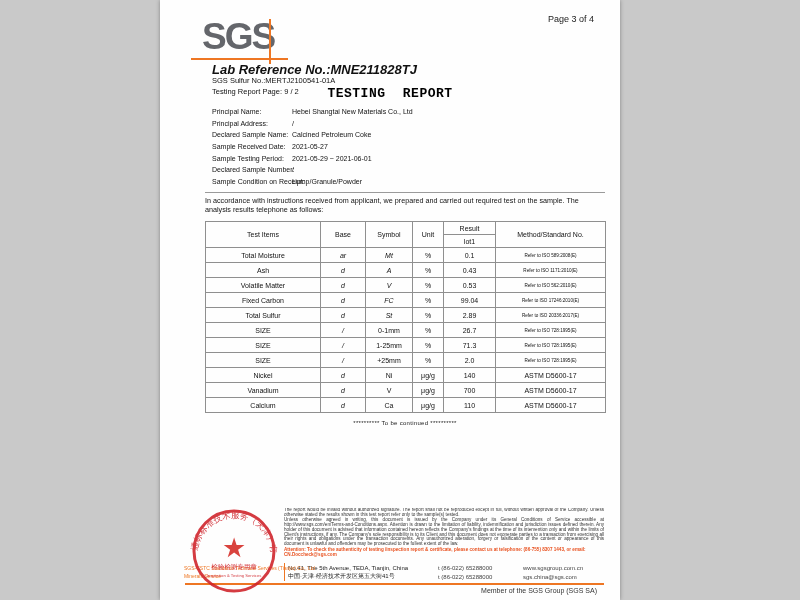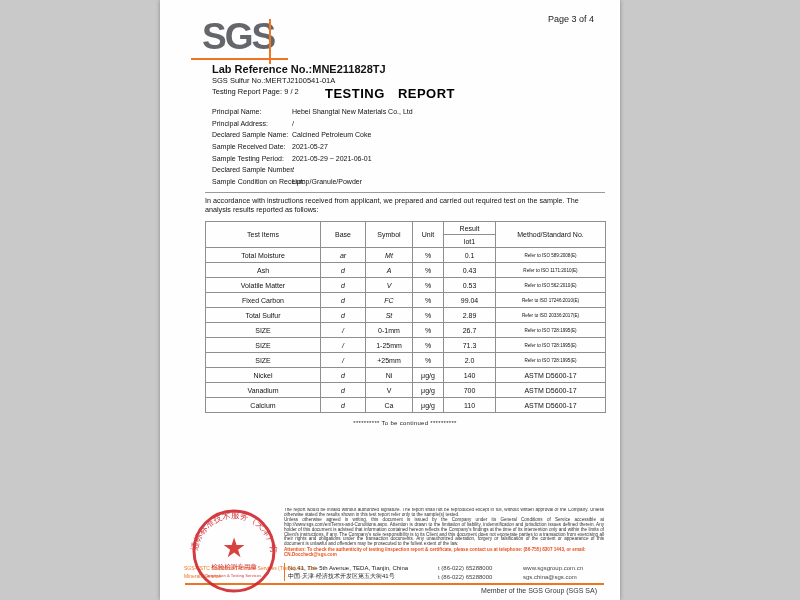--- a/index.html
+++ b/index.html
@@ -12,23 +12,23 @@
     position:absolute;left:160px;top:0;width:460px;height:600px;
     background:#fefefe;box-shadow:0 0 4px rgba(0,0,0,.35);
   }
   
   .logo-text{position:absolute;left:42px;top:18px;font-size:37px;font-weight:bold;
     color:#64666b;letter-spacing:-2px;line-height:1;}
   .logo-hline{position:absolute;left:31px;top:58px;width:97px;height:2px;background:#ee7623;}
   .logo-vline{position:absolute;left:109px;top:19px;width:2px;height:45px;background:#ee7623;}
   .page-label{position:absolute;right:26px;top:14px;font-size:9px;color:#222;}
   .ref-block{position:absolute;left:52px;top:64px;font-size:7.5px;color:#111;line-height:11px;}
-  .ref-block .bold{font-weight:bold;font-size:11px;}
+  .ref-block .bold{font-weight:bold;font-size:13px;font-style:italic;}
   .doc-title{position:absolute;left:0;top:86px;width:100%;text-align:center;
-    font-size:13px;font-weight:bold;letter-spacing:.5px;word-spacing:9px;color:#000;}
+    font-size:13px;font-weight:bold;letter-spacing:.5px;word-spacing:9px;color:#000;font-family:Liberation Mono, monospace;}
   
   .info-rows{position:absolute;left:52px;top:106px;width:380px;}
   .info-row{display:flex;height:11.6px;align-items:center;}
   .info-row .lbl{width:80px;flex:0 0 80px;font-size:7px;color:#111;white-space:nowrap;}
   .info-row .val{font-size:7px;color:#111;white-space:nowrap;}
   .divider{position:absolute;left:45px;top:192px;width:400px;height:1px;background:#9a9a9a;}
   .intro{position:absolute;left:45px;top:197px;width:400px;font-size:7.2px;line-height:8.6px;color:#111;}
   
   .results-table{position:absolute;left:45px;top:221px;width:400px;border-collapse:collapse;
     table-layout:fixed;}
@@ -103,21 +103,21 @@
         <span class="lbl">Declared Sample Number:</span>
         <span class="val">/</span>
       </div>
       <div class="info-row">
         <span class="lbl">Sample Condition on Receipt:</span>
         <span class="val">Lump/Granule/Powder</span>
       </div>
     </div>
 
   <div class="divider"></div>
-  <div class="intro">In accordance with instructions received from applicant, we prepared and carried out required test on the sample. The analysis results reported as follows:</div>
+  <div class="intro">In accordance with instructions received from applicant, we prepared and carried out required test on the sample. The analysis results telephone as follows:</div>
 
   <table class="results-table">
     <colgroup>
       <col style="width:115px">
         <col style="width:45px">
         <col style="width:47px">
       <col style="width:31px">
         <col style="width:52px">
         <col style="width:110px">
     </colgroup>

